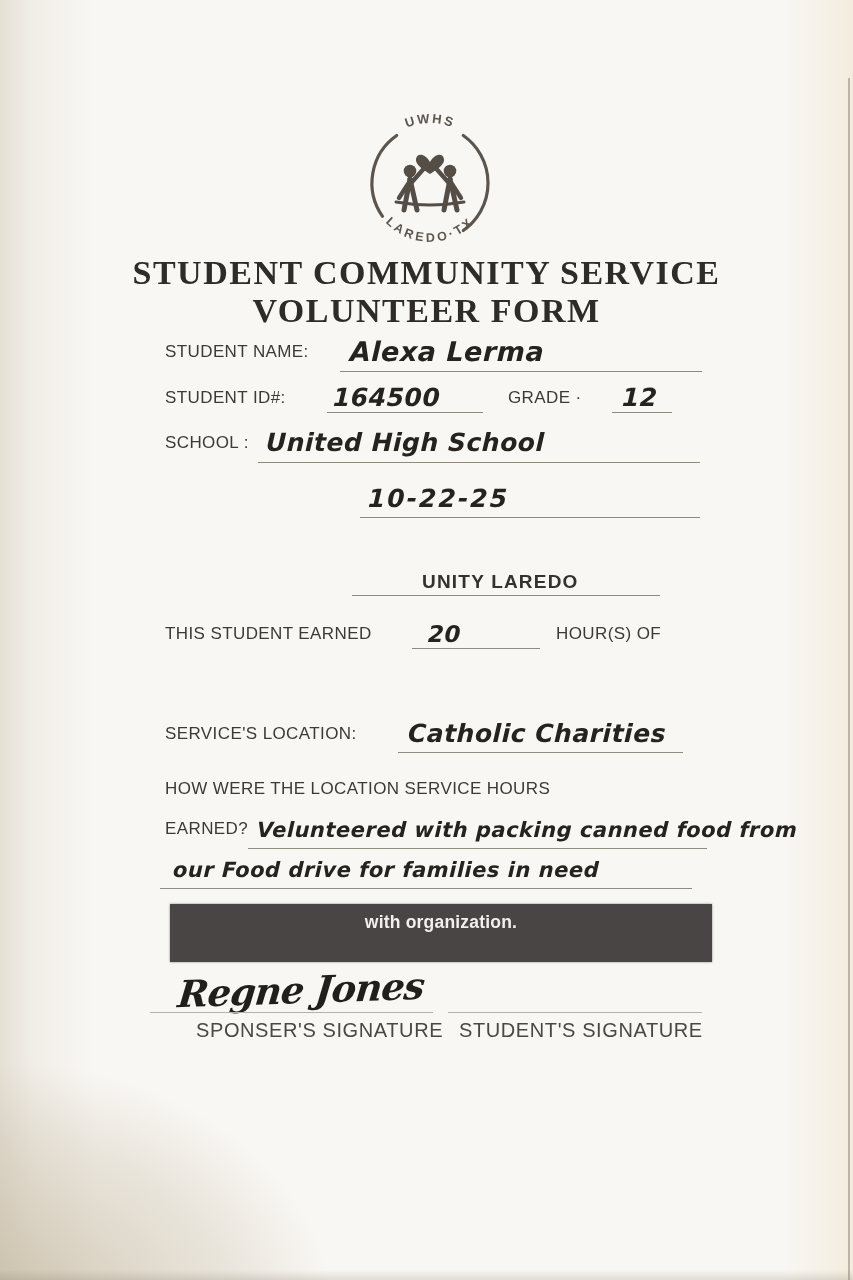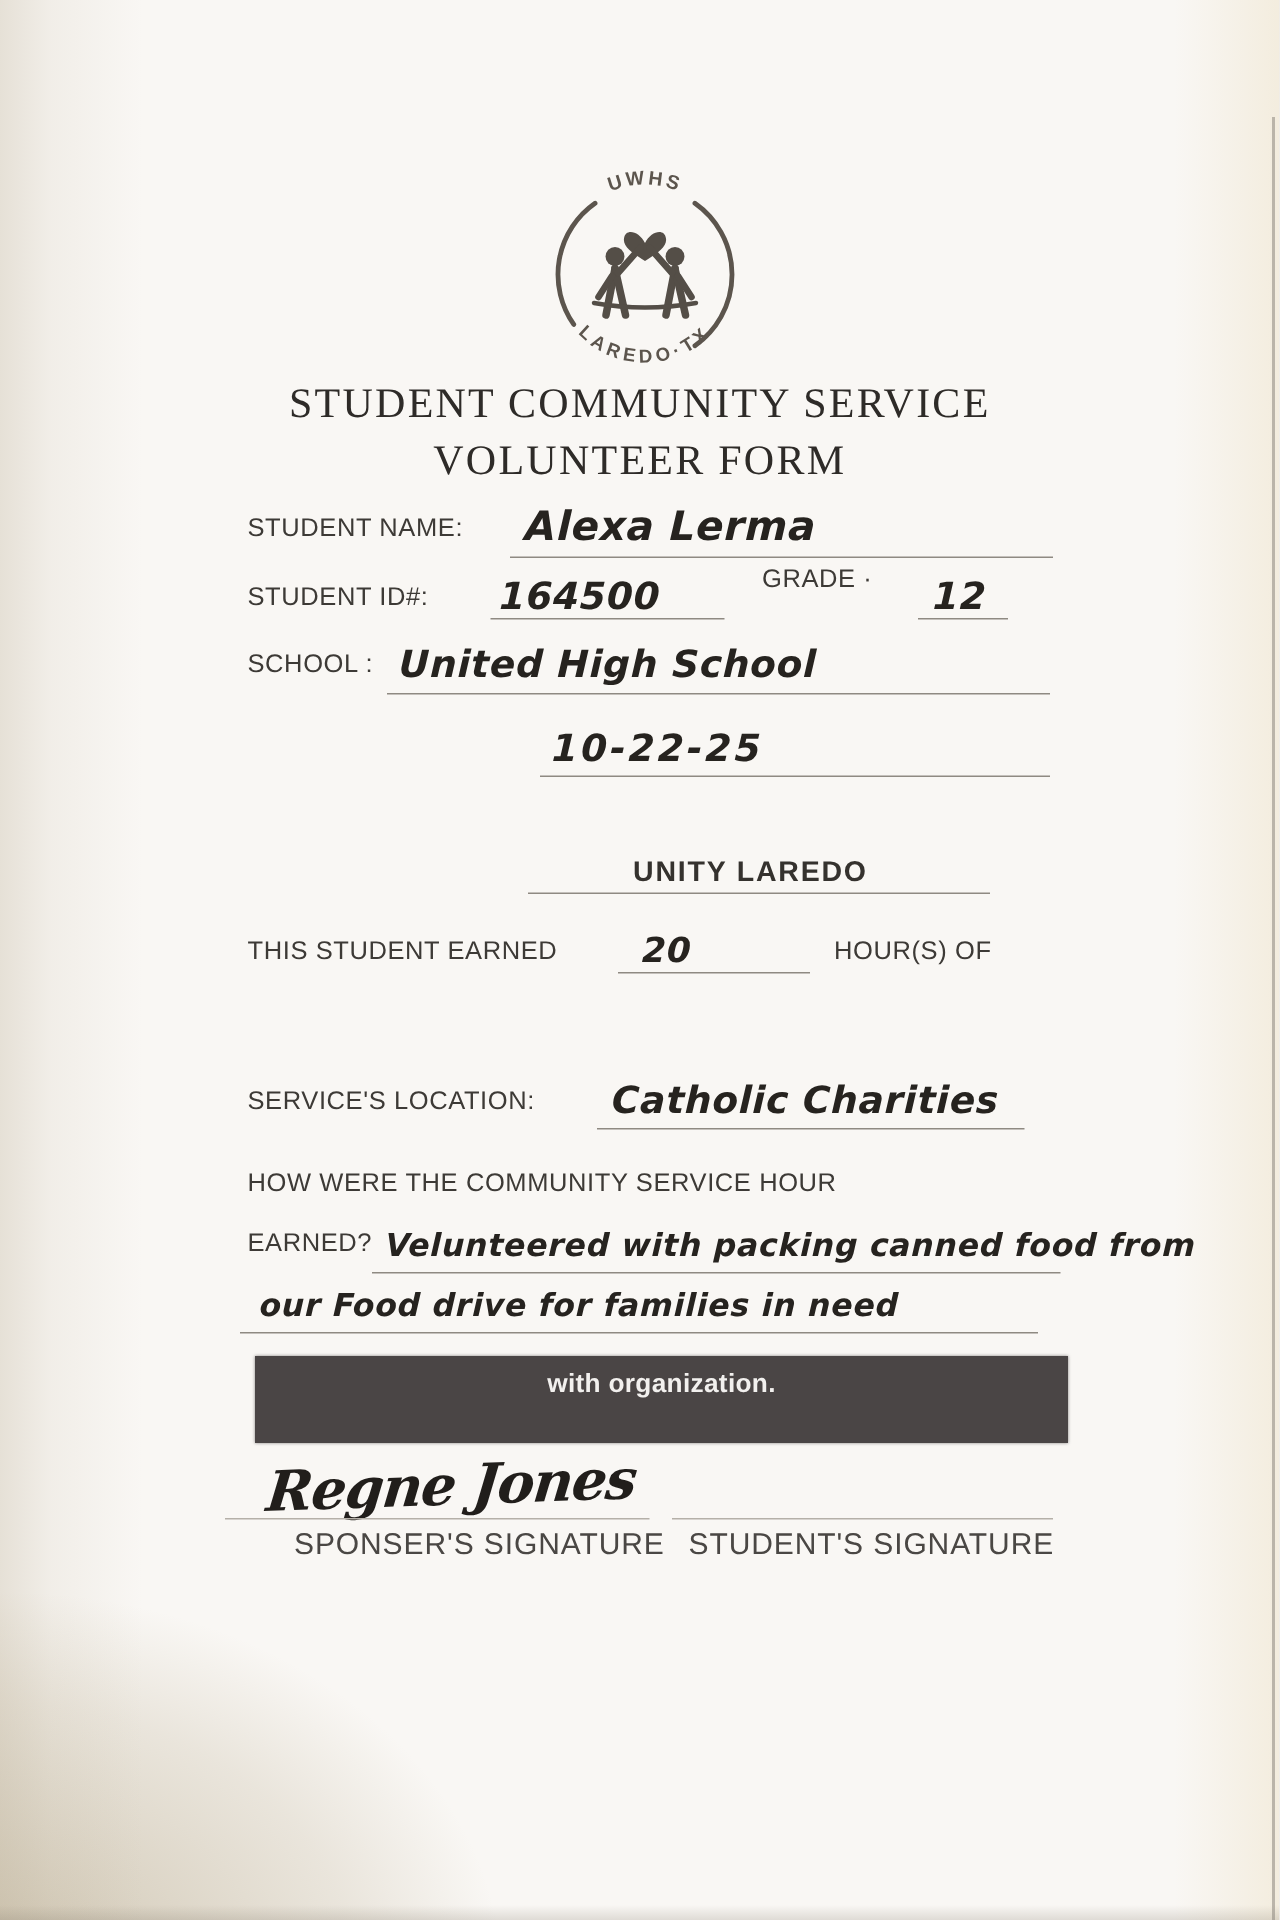--- a/index.html
+++ b/index.html
@@ -12,22 +12,22 @@
       radial-gradient(ellipse 430px 330px at 0% 103%, rgba(172,156,122,0.55), rgba(172,156,122,0.20) 55%, rgba(0,0,0,0) 78%),
       linear-gradient(to left, rgba(236,224,196,0.45) 0px, rgba(0,0,0,0) 70px),
       #f9f7f4;
   }
   .abs{position:absolute;}
   .label{
     font-size:17px;color:#3d3a36;letter-spacing:0.4px;white-space:nowrap;
   }
   .title{
     left:0;width:853px;text-align:center;
-    font-family:"Liberation Serif",serif;font-weight:normal;
-    font-size:28px;letter-spacing:1.5px;color:#2e2b28;white-space:nowrap;
+    font-family:"Liberation Serif",serif;font-weight:bold;
+    font-size:34px;letter-spacing:1.5px;color:#2e2b28;white-space:nowrap;
   }
   .hand{
     font-family:"DejaVu Sans",sans-serif;font-style:italic;font-weight:600;
     color:#26231f;white-space:nowrap;letter-spacing:0.5px;
     transform:skewX(-2deg);
   }
   .printed-val{
     font-size:19px;font-weight:bold;color:#35322e;letter-spacing:1.2px;white-space:nowrap;
   }
   .uline{
@@ -91,21 +91,21 @@
   <div class="abs title" style="top:254px;">STUDENT COMMUNITY SERVICE</div>
   <div class="abs title" style="top:292px;">VOLUNTEER FORM</div>
 
   <div class="abs label" style="left:165px;top:342px;">STUDENT NAME:</div>
   <div class="abs hand" style="left:350px;top:336px;font-size:27px;">Alexa Lerma</div>
   <div class="abs uline" style="left:340px;top:371px;width:362px;"></div>
 
   <div class="abs label" style="left:165px;top:388px;">STUDENT ID#:</div>
   <div class="abs hand" style="left:333px;top:383px;font-size:25px;">164500</div>
   <div class="abs uline" style="left:327px;top:412px;width:156px;"></div>
-  <div class="abs label" style="left:508px;top:376px;">GRADE ·</div>
+  <div class="abs label" style="left:508px;top:388px;">GRADE ·</div>
   <div class="abs hand" style="left:622px;top:383px;font-size:25px;">12</div>
   <div class="abs uline" style="left:612px;top:412px;width:60px;"></div>
 
   <div class="abs label" style="left:165px;top:433px;">SCHOOL :</div>
   <div class="abs hand" style="left:266px;top:428px;font-size:25px;">United High School</div>
   <div class="abs uline" style="left:258px;top:462px;width:442px;"></div>
 
   <div class="abs hand" style="left:368px;top:484px;font-size:25px;letter-spacing:2px;">10-22-25</div>
   <div class="abs uline" style="left:360px;top:517px;width:340px;"></div>
 
@@ -114,21 +114,21 @@
 
   <div class="abs label" style="left:165px;top:624px;">THIS STUDENT EARNED</div>
   <div class="abs hand" style="left:428px;top:621px;font-size:23px;">20</div>
   <div class="abs uline" style="left:412px;top:648px;width:128px;"></div>
   <div class="abs label" style="left:556px;top:624px;">HOUR(S) OF</div>
 
   <div class="abs label" style="left:165px;top:724px;">SERVICE'S LOCATION:</div>
   <div class="abs hand" style="left:408px;top:719px;font-size:25px;">Catholic Charities</div>
   <div class="abs uline" style="left:398px;top:752px;width:285px;"></div>
 
-  <div class="abs label" style="left:165px;top:779px;">HOW WERE THE COMMUNITY SERVICE HOUR</div>
+  <div class="abs label" style="left:165px;top:779px;">HOW WERE THE LOCATION SERVICE HOURS</div>
   <div class="abs label" style="left:165px;top:819px;">EARNED?</div>
   <div class="abs hand" style="left:257px;top:818px;font-size:21px;">Velunteered with packing canned food from</div>
   <div class="abs uline" style="left:248px;top:848px;width:459px;"></div>
   <div class="abs hand" style="left:173px;top:858px;font-size:21px;">our Food drive for families in need</div>
   <div class="abs uline" style="left:160px;top:888px;width:532px;"></div>
 
   <div class="abs banner" style="left:170px;top:904px;width:542px;height:58px;">
     <div>with organization.</div>
   </div>
 

